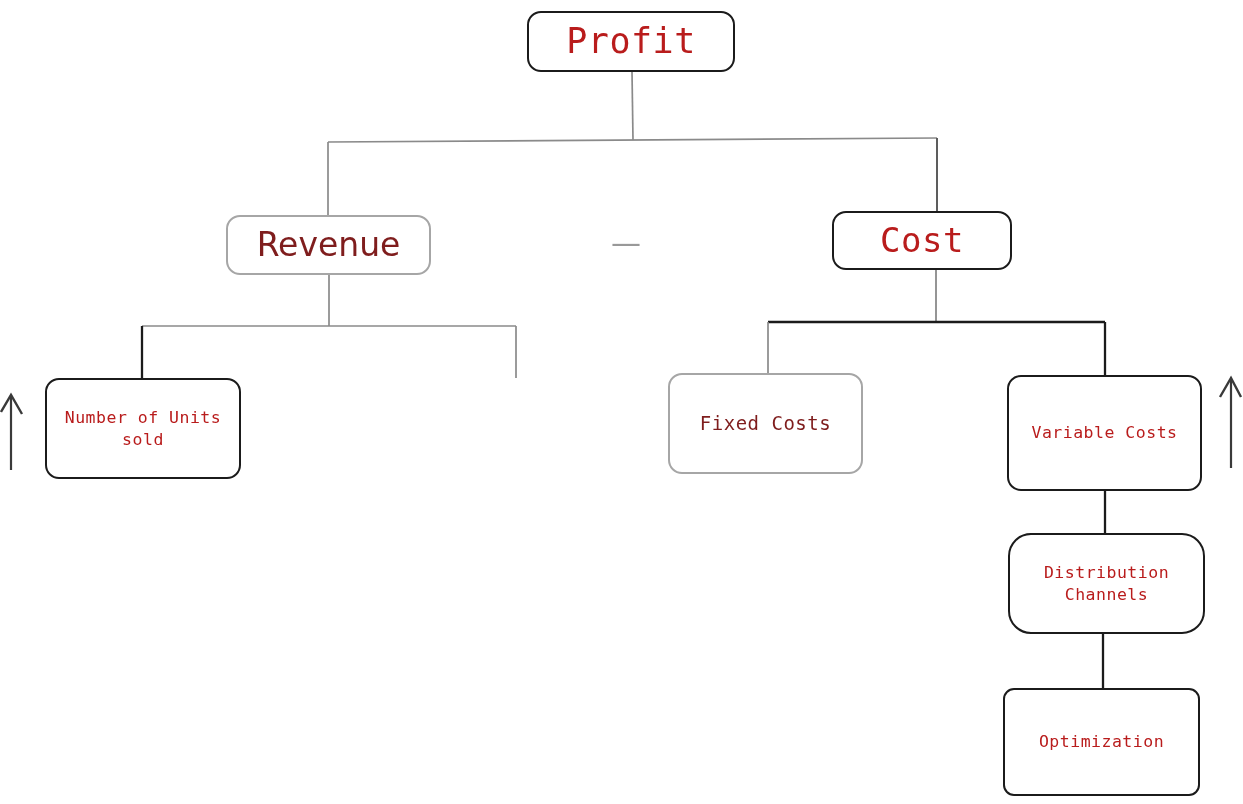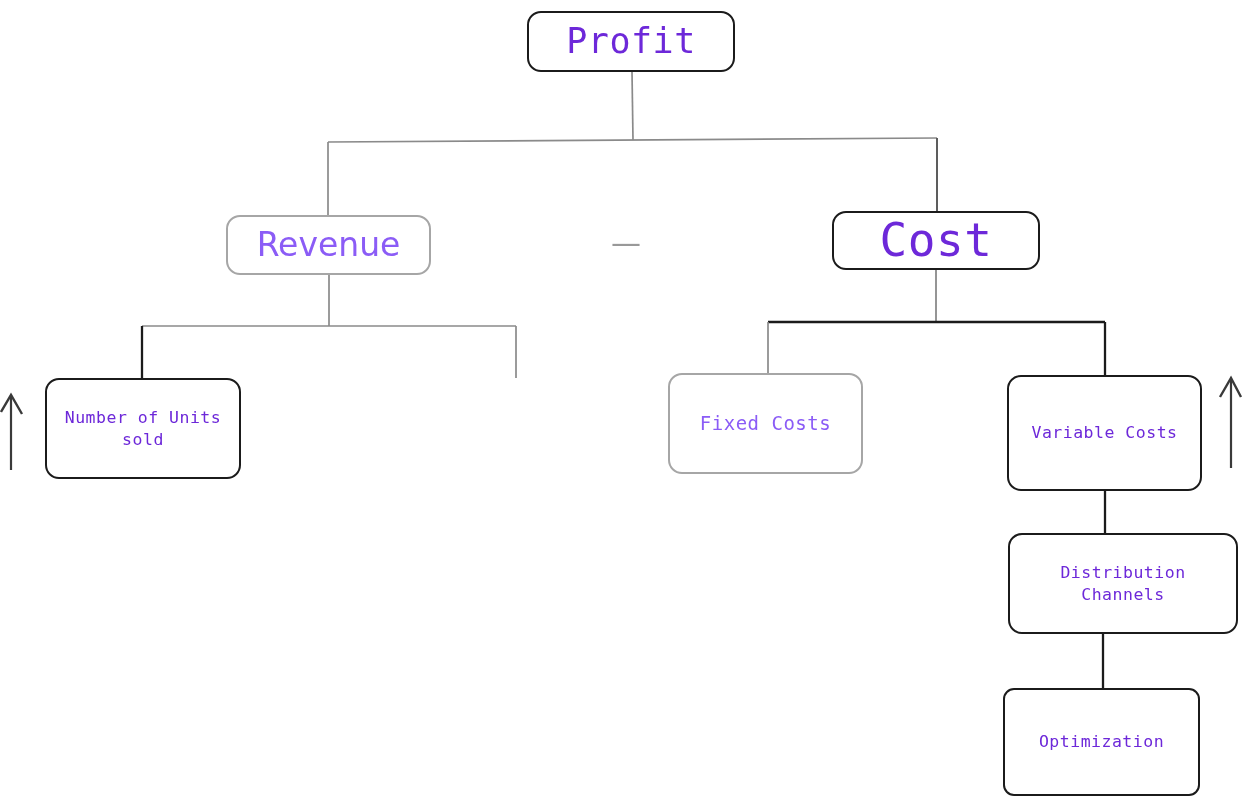--- a/index.html
+++ b/index.html
@@ -36,65 +36,66 @@
     background: #ffffff;
     border-style: solid;
     border-radius: 14px;
     white-space: pre-line;
     line-height: 1.28;
     letter-spacing: 0.5px;
   }
   .node.dark {
     border-color: #1b1b1b;
     border-width: 2.6px;
-    color: #6d28d9;
+    color: #b91c1c;
   }
   .node.faded {
     border-color: #a6a6a6;
     border-width: 2px;
-    color: #8b5cf6;
+    color: #7f1d1d;
   }
   .node-label {
     display: block;
     padding: 0 6px;
   }
   #node-profit {
     left: 527px; top: 11px; width: 208px; height: 61px;
     font-size: 35px;
   }
   #node-revenue {
     left: 226px; top: 215px; width: 205px; height: 60px;
     font-size: 33px;
     font-family: "DejaVu Sans", "Liberation Sans", sans-serif;
     letter-spacing: 0px;
   }
   #node-cost {
-    left: 832px; top: 211px; width: 208px; height: 59px;
-    font-size: 46px;
+    left: 832px; top: 211px; width: 180px; height: 59px;
+    font-size: 34px;
     align-items: center;
   }
   #node-units-sold {
     left: 45px; top: 378px; width: 196px; height: 101px;
     font-size: 16.5px;
   }
   #node-revenue-unit {
     left: 417px; top: 377px; width: 196px; height: 101px;
     font-size: 16.5px;
   }
   #node-fixed-costs {
     left: 668px; top: 373px; width: 195px; height: 101px;
     font-size: 19px;
   }
   #node-variable-costs {
     left: 1007px; top: 375px; width: 195px; height: 116px;
     font-size: 16.5px;
   }
   #node-distribution {
-    left: 1008px; top: 533px; width: 230px; height: 101px;
+    left: 1008px; top: 533px; width: 197px; height: 101px;
     font-size: 16.5px;
+    border-radius: 23px;
   }
   #node-optimization {
     left: 1003px; top: 688px; width: 197px; height: 108px;
     font-size: 16.5px;
     border-radius: 11px;
   }
   #minus-sign {
     position: absolute;
     left: 600px;
     top: 226px;

